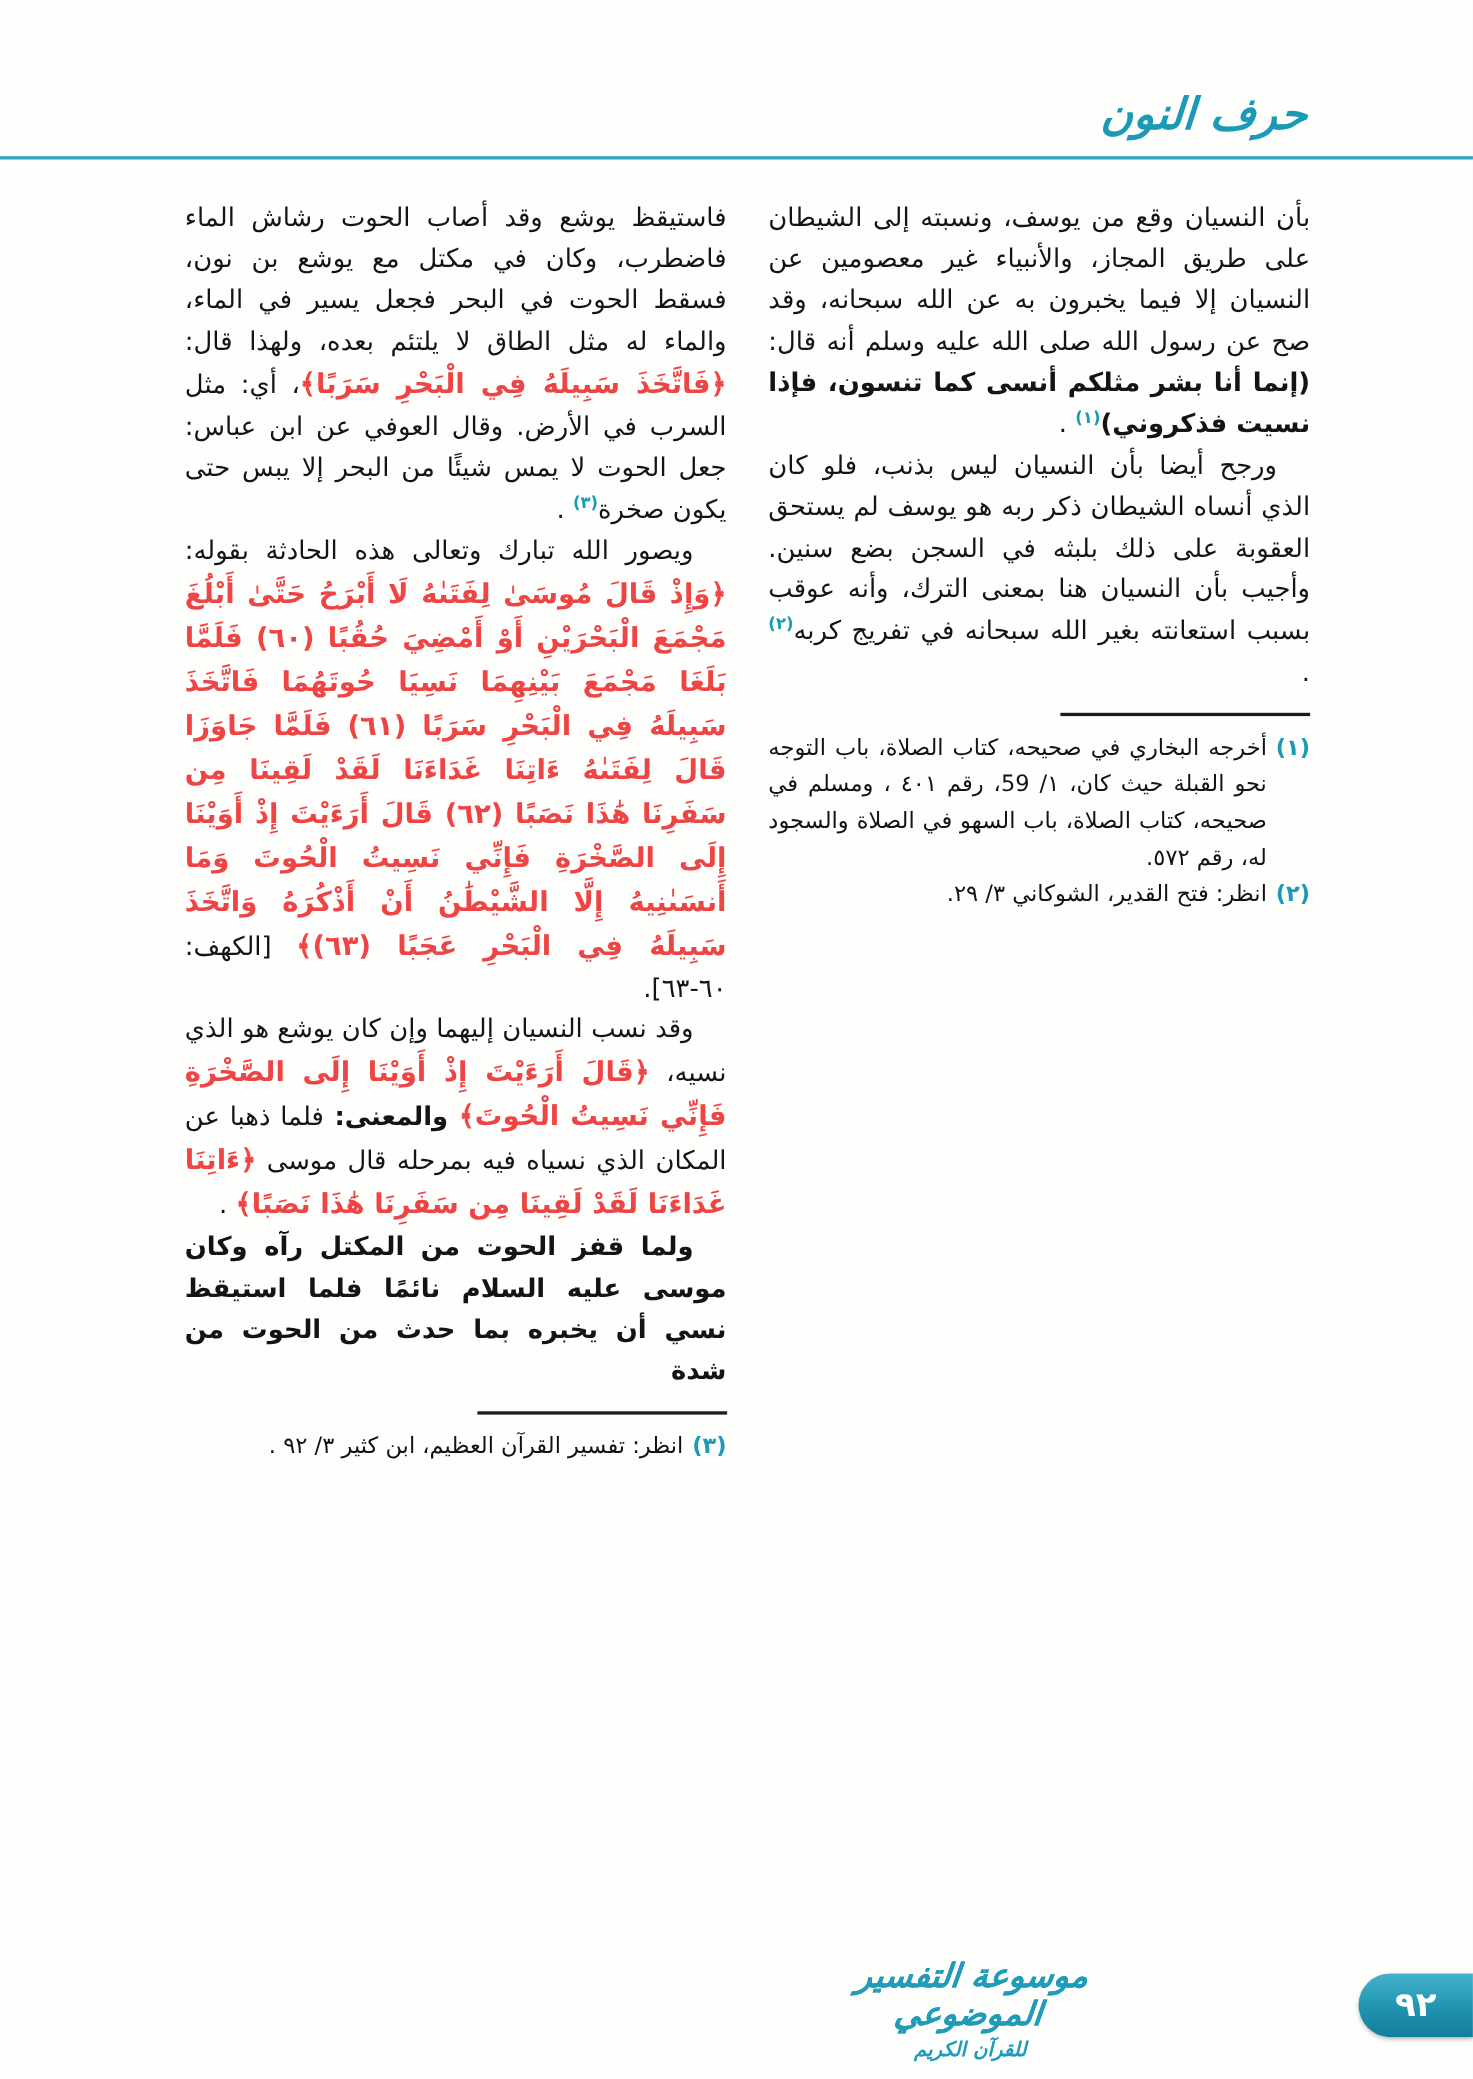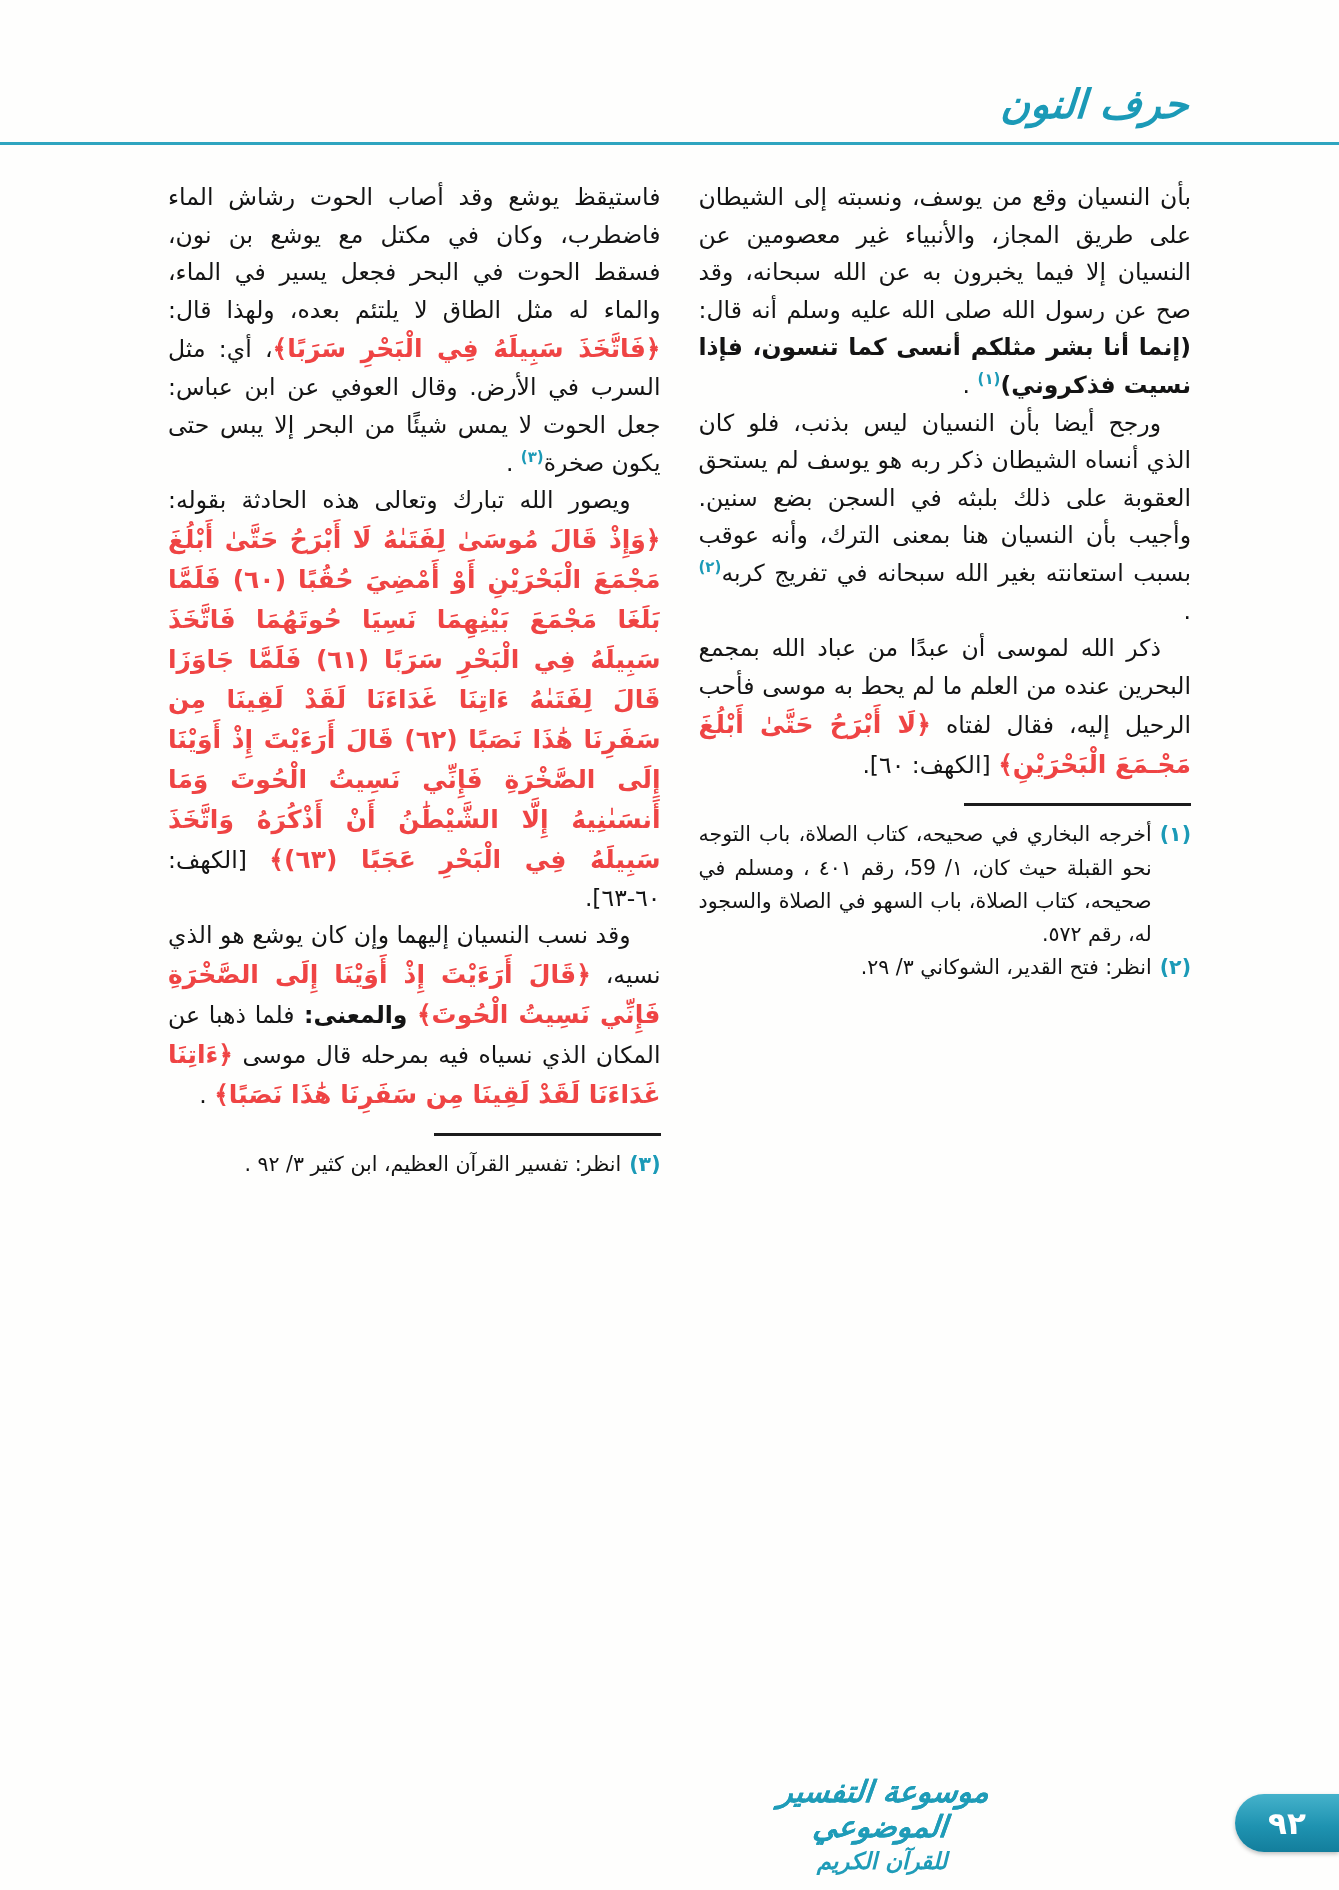--- a/index.html
+++ b/index.html
@@ -107,21 +107,21 @@
   }
   .logo-line1 {
     font-size: 30px;
     font-weight: 700;
     font-style: italic;
     transform: skewX(-6deg);
     line-height: 1.15;
     text-shadow: 0 0 0.5px #1f9cb8;
   }
   .logo-line2 {
-    font-size: 23px;
+    font-size: 18px;
     font-weight: 700;
     font-style: italic;
     margin-top: 4px;
     letter-spacing: 2px;
   }
   .page-number-badge {
     position: absolute;
     bottom: 38px;
     right: 0;
     width: 104px;
@@ -147,21 +147,20 @@
     <h1 class="chapter-title">حرف النون</h1>
   </header>
   <div class="header-rule"></div>
 
   <main class="columns">
 
     <section class="col col-right">
       <div class="col-body">
           <p class="para"><span class="seg normal">بأن النسيان وقع من يوسف، ونسبته إلى الشيطان على طريق المجاز، والأنبياء غير معصومين عن النسيان إلا فيما يخبرون به عن الله سبحانه، وقد صح عن رسول الله صلى الله عليه وسلم أنه قال: </span><span class="seg bold">(إنما أنا بشر مثلكم أنسى كما تنسون، فإذا نسيت فذكروني)</span><span class="seg footref">(١)</span><span class="seg normal"> .</span></p>
           <p class="para indent"><span class="seg normal">ورجح أيضا بأن النسيان ليس بذنب، فلو كان الذي أنساه الشيطان ذكر ربه هو يوسف لم يستحق العقوبة على ذلك بلبثه في السجن بضع سنين. وأجيب بأن النسيان هنا بمعنى الترك، وأنه عوقب بسبب استعانته بغير الله سبحانه في تفريج كربه</span><span class="seg footref">(٢)</span><span class="seg normal"> .</span></p>
-          <p class="para indent"><span class="seg normal">ذكر الله لموسى أن عبدًا من عباد الله بمجمع البحرين عنده من العلم ما لم يحط به موسى فأحب الرحيل إليه، فقال لفتاه </span><span class="seg verse">﴿لَا أَبْرَحُ حَتَّىٰ أَبْلُغَ مَجْـمَعَ الْبَحْرَيْنِ﴾</span><span class="seg normal"> [الكهف: ٦٠].</span></p>
         </div>
       <div class="footnote-block">
         <div class="footnote-sep"></div>
         <div>
             <div class="footnote">
               <span class="fn-num">(١)</span>
               <span class="fn-text">أخرجه البخاري في صحيحه، كتاب الصلاة، باب التوجه نحو القبلة حيث كان، ١/ 59، رقم ٤٠١ ، ومسلم في صحيحه، كتاب الصلاة، باب السهو في الصلاة والسجود له، رقم ٥٧٢.</span>
             </div>
             <div class="footnote">
               <span class="fn-num">(٢)</span>
@@ -169,20 +168,21 @@
             </div>
           </div>
       </div>
     </section>
 
     <section class="col col-left">
       <div class="col-body">
           <p class="para"><span class="seg normal">فاستيقظ يوشع وقد أصاب الحوت رشاش الماء فاضطرب، وكان في مكتل مع يوشع بن نون، فسقط الحوت في البحر فجعل يسير في الماء، والماء له مثل الطاق لا يلتئم بعده، ولهذا قال: </span><span class="seg verse">﴿فَاتَّخَذَ سَبِيلَهُ فِي الْبَحْرِ سَرَبًا﴾</span><span class="seg normal">، أي: مثل السرب في الأرض. وقال العوفي عن ابن عباس: جعل الحوت لا يمس شيئًا من البحر إلا يبس حتى يكون صخرة</span><span class="seg footref">(٣)</span><span class="seg normal"> .</span></p>
           <p class="para indent"><span class="seg normal">ويصور الله تبارك وتعالى هذه الحادثة بقوله: </span><span class="seg verse">﴿وَإِذْ قَالَ مُوسَىٰ لِفَتَىٰهُ لَا أَبْرَحُ حَتَّىٰ أَبْلُغَ مَجْمَعَ الْبَحْرَيْنِ أَوْ أَمْضِيَ حُقُبًا (٦٠) فَلَمَّا بَلَغَا مَجْمَعَ بَيْنِهِمَا نَسِيَا حُوتَهُمَا فَاتَّخَذَ سَبِيلَهُ فِي الْبَحْرِ سَرَبًا (٦١) فَلَمَّا جَاوَزَا قَالَ لِفَتَىٰهُ ءَاتِنَا غَدَاءَنَا لَقَدْ لَقِينَا مِن سَفَرِنَا هَٰذَا نَصَبًا (٦٢) قَالَ أَرَءَيْتَ إِذْ أَوَيْنَا إِلَى الصَّخْرَةِ فَإِنِّي نَسِيتُ الْحُوتَ وَمَا أَنسَىٰنِيهُ إِلَّا الشَّيْطَٰنُ أَنْ أَذْكُرَهُ وَاتَّخَذَ سَبِيلَهُ فِي الْبَحْرِ عَجَبًا (٦٣)﴾</span><span class="seg normal"> [الكهف: ٦٠-٦٣].</span></p>
           <p class="para indent"><span class="seg normal">وقد نسب النسيان إليهما وإن كان يوشع هو الذي نسيه، </span><span class="seg verse">﴿قَالَ أَرَءَيْتَ إِذْ أَوَيْنَا إِلَى الصَّخْرَةِ فَإِنِّي نَسِيتُ الْحُوتَ﴾</span><span class="seg bold"> والمعنى: </span><span class="seg normal">فلما ذهبا عن المكان الذي نسياه فيه بمرحله قال موسى </span><span class="seg verse">﴿ءَاتِنَا غَدَاءَنَا لَقَدْ لَقِينَا مِن سَفَرِنَا هَٰذَا نَصَبًا﴾</span><span class="seg normal"> .</span></p>
+          <p class="para indent"><span class="seg bold">ولما قفز الحوت من المكتل رآه وكان موسى عليه السلام نائمًا فلما استيقظ نسي أن يخبره بما حدث من الحوت من شدة</span></p>
         </div>
       <div class="footnote-block">
         <div class="footnote-sep"></div>
         <div>
             <div class="footnote">
               <span class="fn-num">(٣)</span>
               <span class="fn-text">انظر: تفسير القرآن العظيم، ابن كثير ٣/ ٩٢ .</span>
             </div>
           </div>
       </div>

